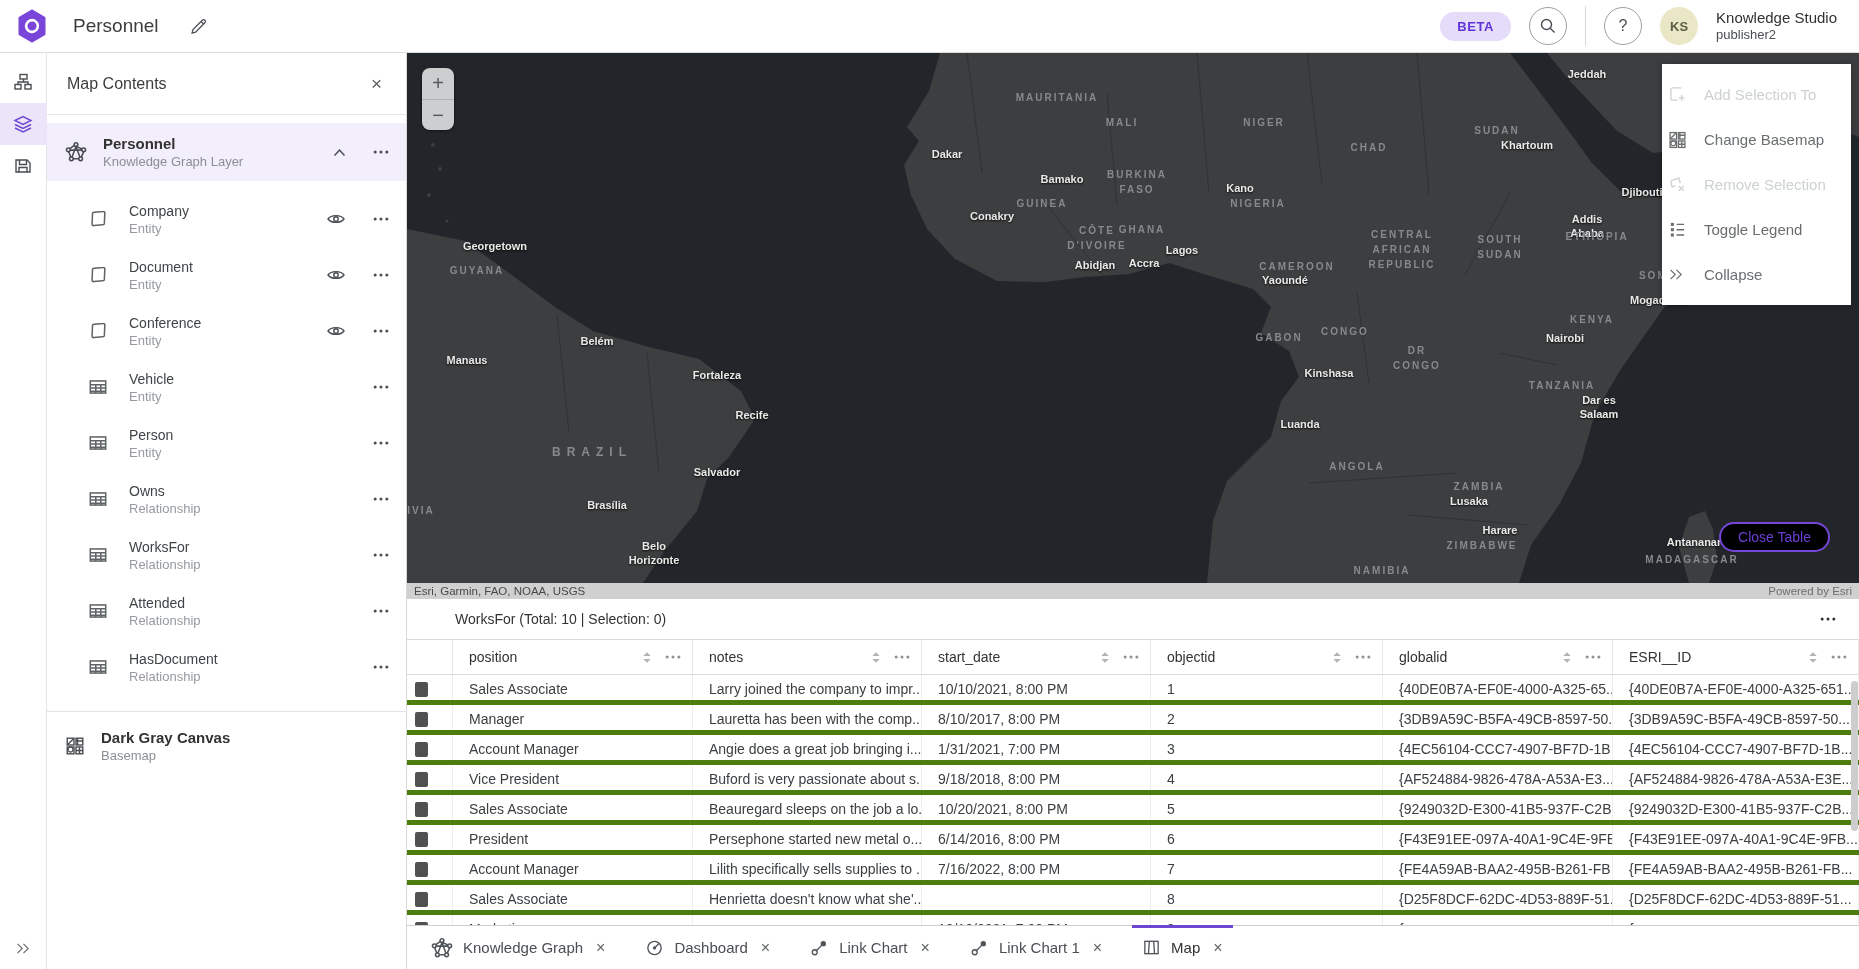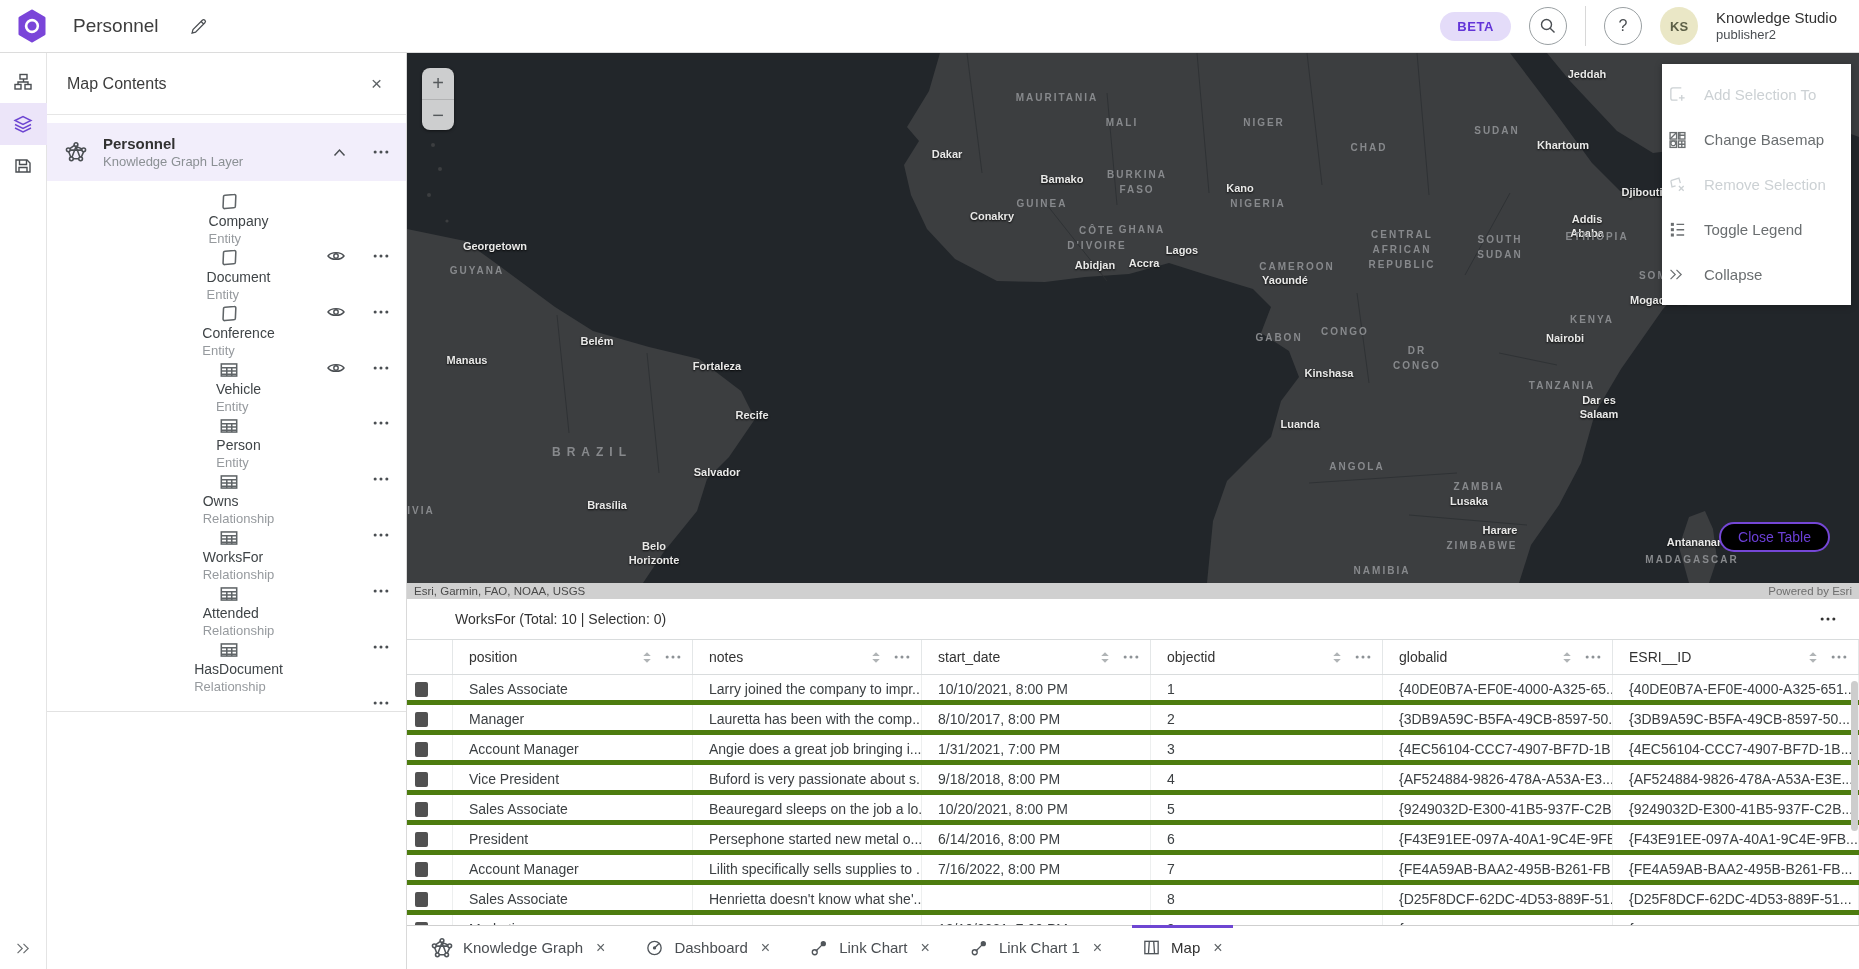--- a/index.html
+++ b/index.html
@@ -40,21 +40,21 @@
   .panel-title{font-size:16px;color:#3c3c3c;}
   .panel-close{color:#5f6467;font-size:19px;cursor:pointer;line-height:1;}
   .group-item{margin-top:8px;background:#f2eefb;display:flex;align-items:center;height:58px;
     padding:0 16px 0 18px;cursor:pointer;}
   .group-icon{color:#4a4e52;margin-right:16px;display:flex;}
   .group-text{flex:1;}
   .g-name{font-size:15px;font-weight:bold;color:#323232;}
   .g-sub{font-size:13px;color:#8b9094;margin-top:2px;}
   .group-actions{display:flex;align-items:center;gap:26px;color:#4a4e52;}
   .layers-list{margin-top:10px;}
-  .layer-item{height:56px;display:flex;align-items:center;padding:0 16px 0 40px;flex-direction:column;}
+  .layer-item{height:56px;display:flex;align-items:center;padding:0 16px 0 40px;}
   .l-icon{color:#5f6467;margin-right:18px;display:flex;width:24px;}
   .l-name{font-size:14px;color:#3f4447;}
   .l-sub{font-size:13px;color:#969a9e;margin-top:2px;}
   .l-actions{margin-left:auto;display:flex;align-items:center;gap:26px;color:#4a4e52;}
   .panel-divider{border:none;border-top:1px solid #e2e2e2;margin:16px 0 0 0;}
   .basemap-item{height:64px;display:flex;align-items:center;padding:0 18px;margin-top:2px;}
   .dots{display:flex;cursor:pointer;}
 
   
   .content{position:absolute;left:407px;top:53px;right:0;bottom:0;}
@@ -422,20 +422,35 @@
             <svg width="18" height="18" viewBox="0 0 20 20" fill="currentColor">
               <circle cx="3.5" cy="10" r="1.7"></circle>
               <circle cx="10" cy="10" r="1.7"></circle>
               <circle cx="16.5" cy="10" r="1.7"></circle>
             </svg>
           </span>
         </span>
       </div>
     </div>
   <hr class="panel-divider">
+  <div class="basemap-item">
+    <span class="group-icon">
+        <svg width="20" height="20" viewBox="0 0 20 20" fill="none" stroke="currentColor" stroke-width="1.4">
+          <rect x="2.2" y="2.2" width="6.8" height="6.8"></rect>
+          <rect x="11" y="2.2" width="6.8" height="6.8"></rect>
+          <rect x="2.2" y="11" width="6.8" height="6.8"></rect>
+          <rect x="11" y="11" width="6.8" height="6.8"></rect>
+          <path d="M2.2 9 L9 2.2 M12.5 2.2 V9 M11 5 H17.8 M5.5 11 a2.5 2.5 0 1 0 0.1 0 M11 14.5 H17.8 M14.5 11 V17.8"></path>
+        </svg>
+      </span>
+    <span class="group-text">
+      <div class="g-name">Dark Gray Canvas</div>
+      <div class="g-sub">Basemap</div>
+    </span>
+  </div>
 </div>
 
 <div class="content">
 
   <div class="map-region">
     <svg class="land-svg" width="1452" height="530" viewBox="0 0 1452 530">
       <g fill="#3c3e40" stroke="none">
         <path d="M533,0 L1103,0 L1150,62 L1185,110 L1213,138 L1262,146 L1318,152 L1345,160 L1300,208 L1256,256 L1214,316 L1188,360 L1174,410 L1152,452 L1124,492 L1112,530 L800,530 L806,468 L820,428 L864,384 L874,348 L892,324 L882,298 L854,280 L864,254 L846,236 L800,222 L762,210 L722,221 L678,224 L638,229 L590,228 L548,206 L520,176 L504,142 L497,112 L512,88 L500,74 L522,38 Z"></path>
         <path d="M1140,0 L1452,0 L1452,84 L1392,62 L1310,92 L1246,100 L1210,78 L1163,28 Z"></path>
         <path d="M1282,530 L1272,494 L1282,464 L1298,458 L1306,476 L1310,506 L1302,530 Z"></path>
@@ -456,21 +471,21 @@
           <path d="M950,240 L962,330"></path>
           <path d="M1092,300 L1150,312"></path>
         <path d="M902,430 L1050,420"></path>
           <path d="M1002,462 L1120,472"></path>
         <path d="M240,300 L252,420"></path>
           <path d="M150,262 L162,380"></path>
       </g>
     </svg>
     <div id="city-labels">
         <div class="map-label city" style="left: 1180px; top: 22px;">Jeddah</div>
-        <div class="map-label city" style="left: 1120px; top: 93px; margin-left: 36px;">Khartoum</div>
+        <div class="map-label city" style="left: 1120px; top: 93px;">Khartoum</div>
         <div class="map-label city" style="left: 540px; top: 102px;">Dakar</div>
         <div class="map-label city" style="left: 655px; top: 127px;">Bamako</div>
         <div class="map-label city" style="left: 833px; top: 136px;">Kano</div>
         <div class="map-label city" style="left: 585px; top: 164px;">Conakry</div>
         <div class="map-label city" style="left: 1235px; top: 140px;">Djibouti</div>
         <div class="map-label city" style="left: 1180px; top: 174px;">Addis
 Ababa</div>
         <div class="map-label city" style="left: 775px; top: 198px;">Lagos</div>
         <div class="map-label city" style="left: 737px; top: 211px;">Accra</div>
         <div class="map-label city" style="left: 688px; top: 213px;">Abidjan</div>
@@ -480,21 +495,21 @@
         <div class="map-label city" style="left: 922px; top: 321px;">Kinshasa</div>
         <div class="map-label city" style="left: 1192px; top: 355px;">Dar es
 Salaam</div>
         <div class="map-label city" style="left: 893px; top: 372px;">Luanda</div>
         <div class="map-label city" style="left: 1062px; top: 449px;">Lusaka</div>
         <div class="map-label city" style="left: 1093px; top: 478px;">Harare</div>
         <div class="map-label city" style="left: 1295px; top: 490px;">Antananarivo</div>
         <div class="map-label city" style="left: 88px; top: 194px;">Georgetown</div>
         <div class="map-label city" style="left: 60px; top: 308px;">Manaus</div>
         <div class="map-label city" style="left: 190px; top: 289px;">Belém</div>
-        <div class="map-label city" style="left: 310px; top: 314px;">Fortaleza</div>
+        <div class="map-label city" style="left: 310px; top: 323px;">Fortaleza</div>
         <div class="map-label city" style="left: 345px; top: 363px;">Recife</div>
         <div class="map-label city" style="left: 310px; top: 420px;">Salvador</div>
         <div class="map-label city" style="left: 200px; top: 453px;">Brasília</div>
         <div class="map-label city" style="left: 247px; top: 501px;">Belo
 Horizonte</div>
       </div>
     <div id="country-labels">
         <div class="map-label country" style="left: 650px; top: 44px;">MAURITANIA</div>
         <div class="map-label country" style="left: 715px; top: 69px;">MALI</div>
         <div class="map-label country" style="left: 857px; top: 69px;">NIGER</div>

